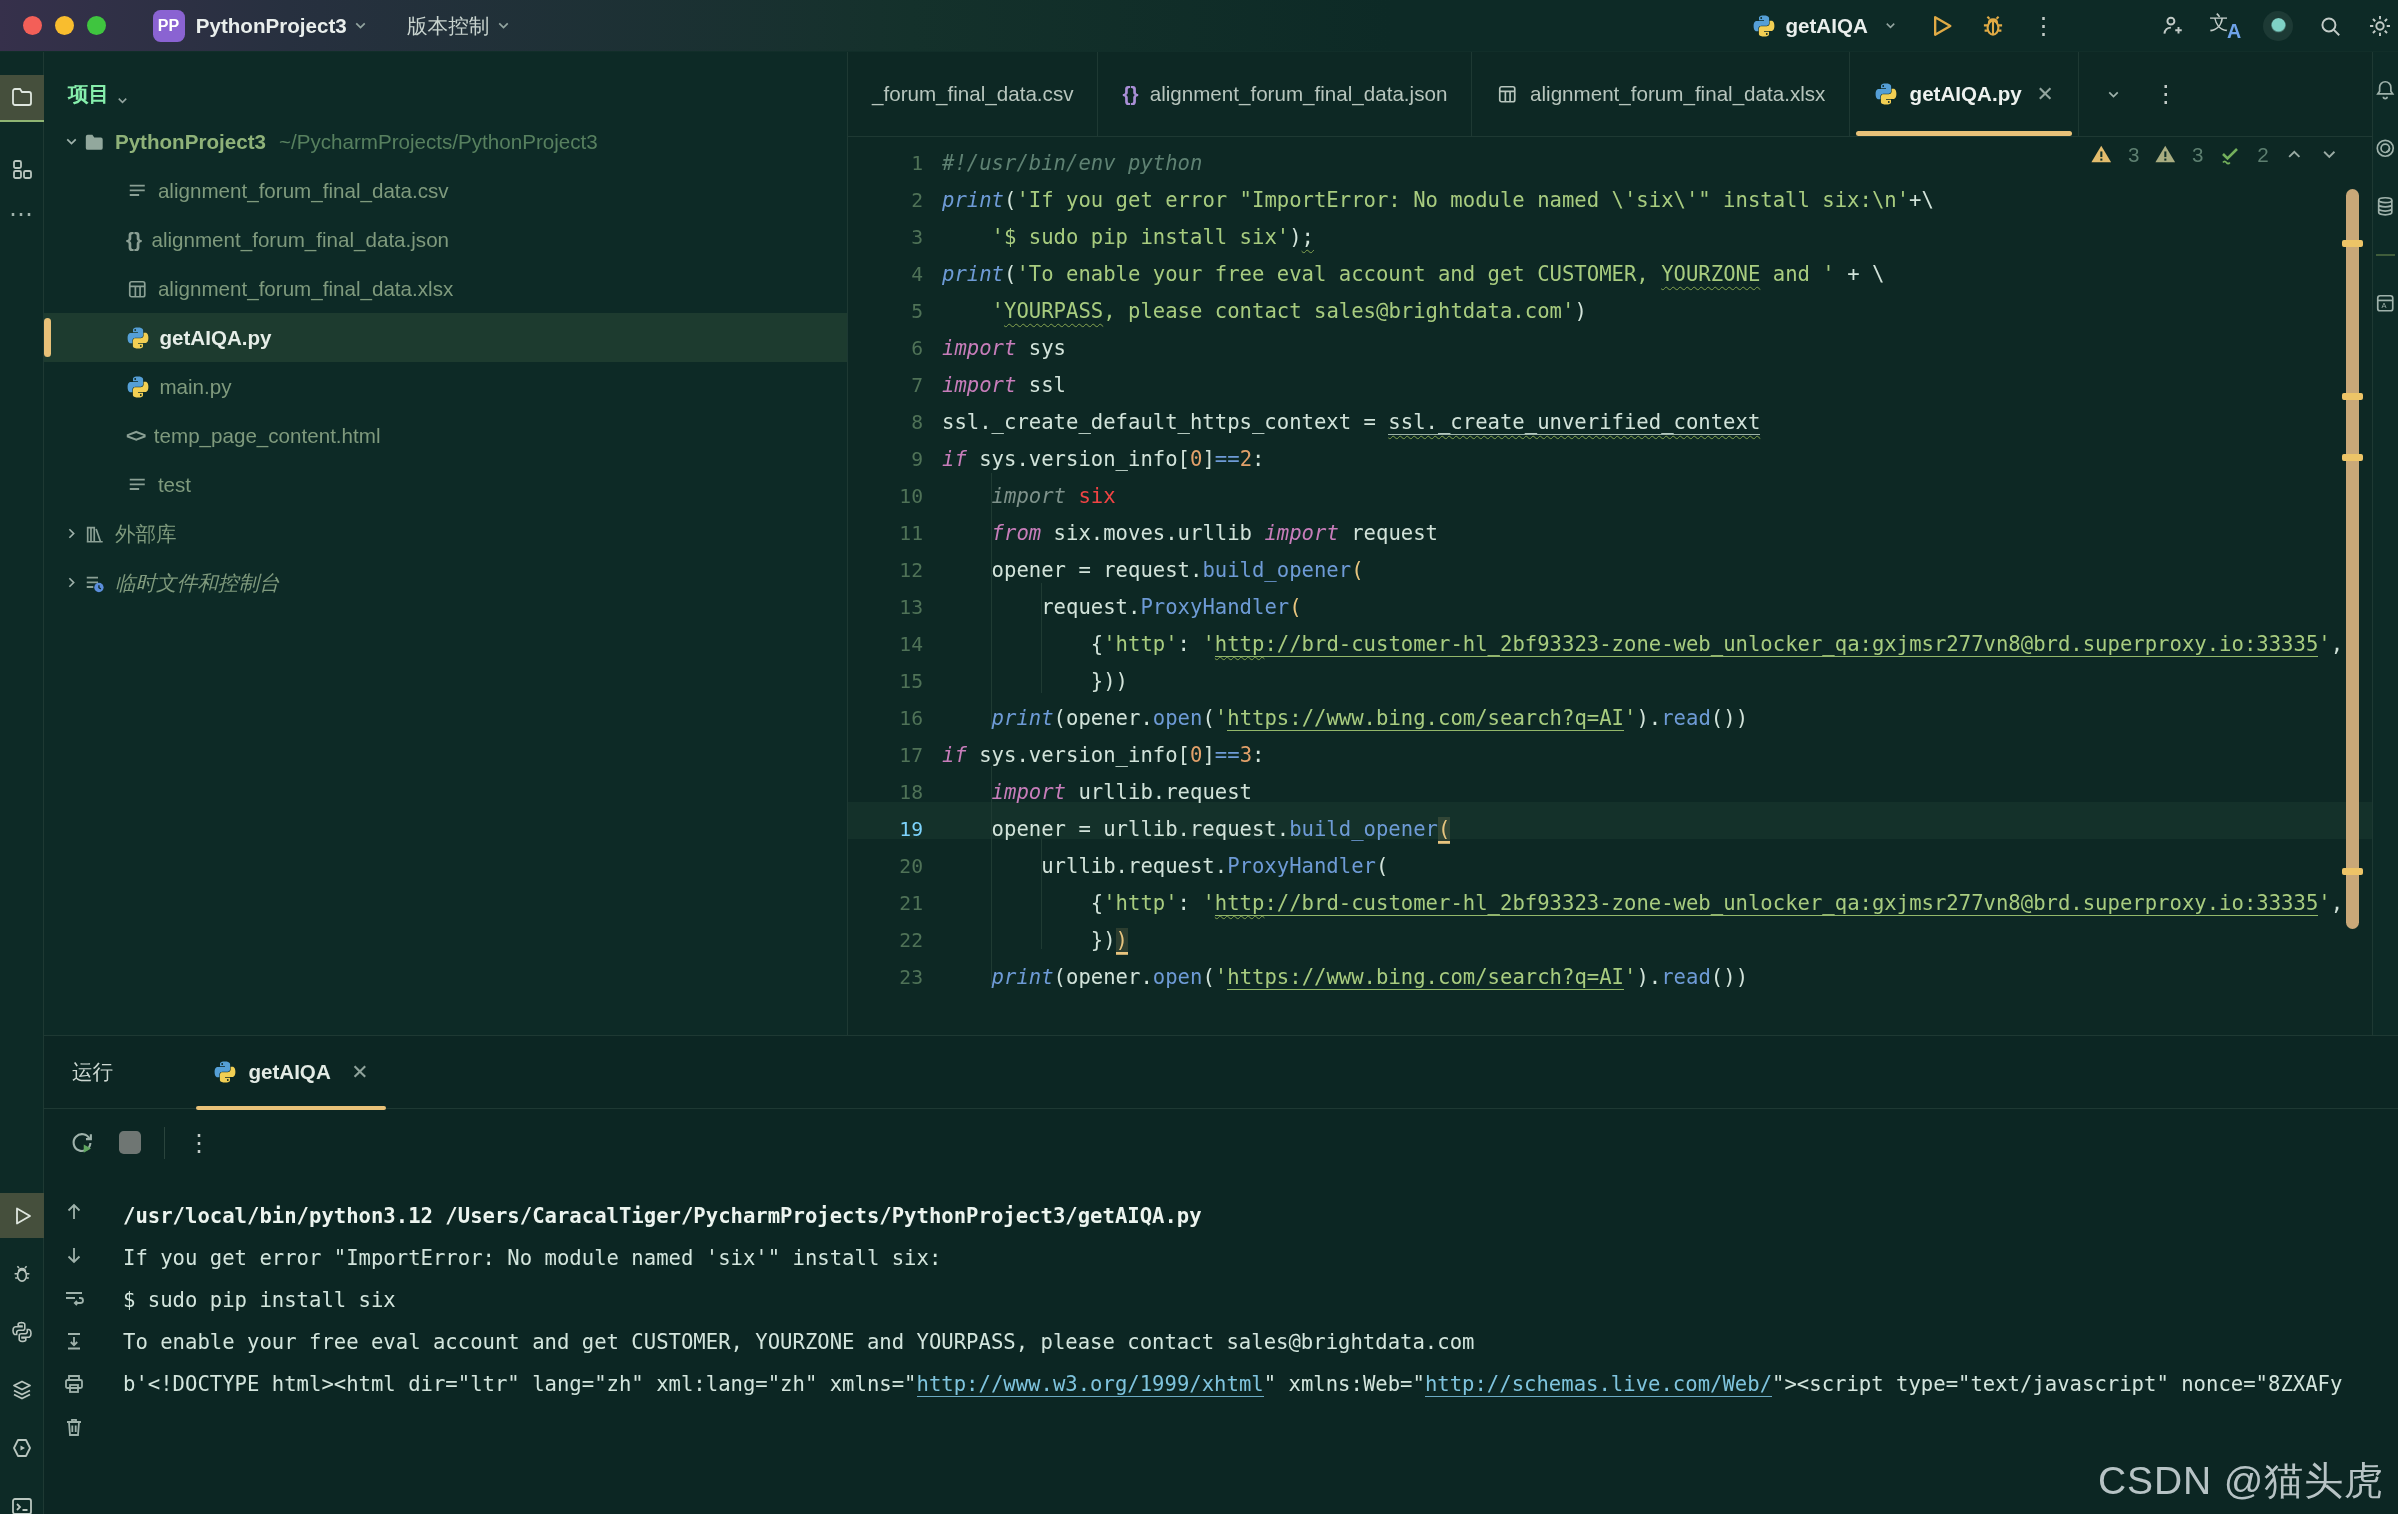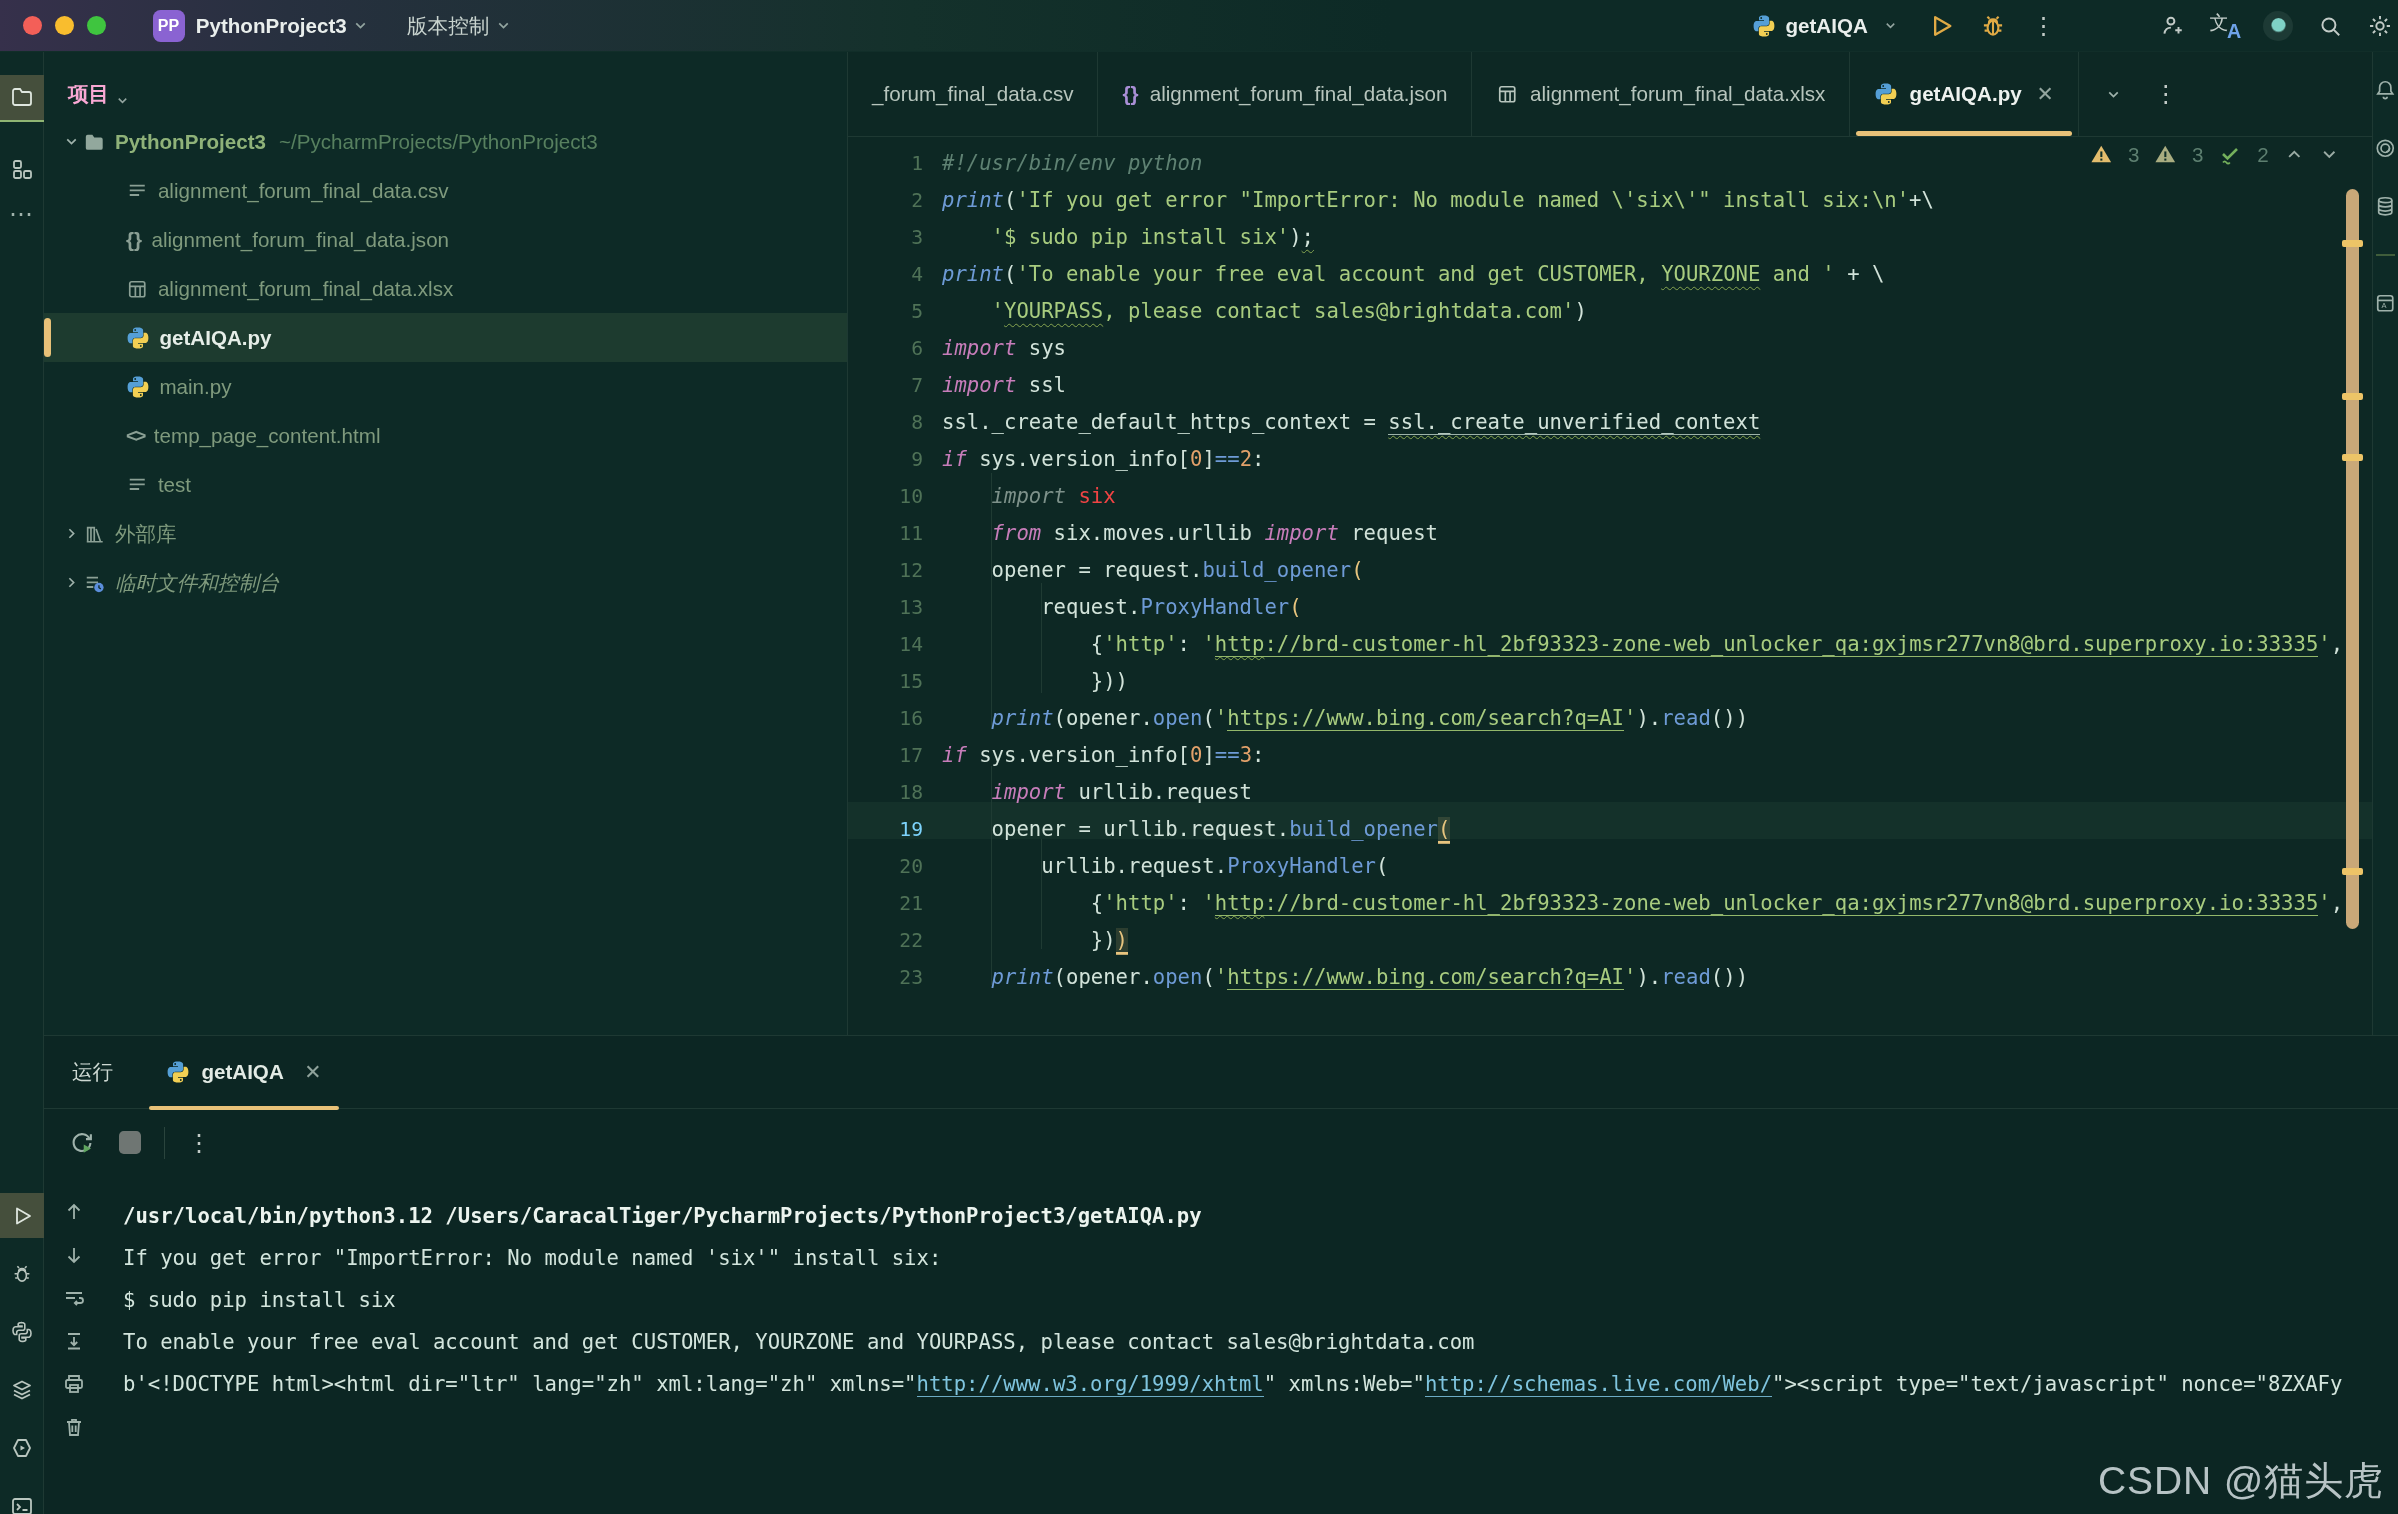--- a/index.html
+++ b/index.html
@@ -34,21 +34,21 @@
   .ebox{width:44px;height:45px;display:flex;align-items:center;justify-content:center;color:#b9c6bf}
   .ebox.active{background:#454f3c;color:#dfe7df}
   .ebar-underline{width:44px;height:2.8px;background:#8fb573}
   #edge-top{position:absolute;top:22.5px;left:0;display:flex;flex-direction:column;align-items:center}
   #edge-top .gap{height:24px}
   #edge-bottom{position:absolute;top:1141px;left:0;display:flex;flex-direction:column;gap:13px}
   .dots-h{color:#9fb2ab;font-size:24px;letter-spacing:1.9px}
   
   #project{position:absolute;left:44px;top:52px;width:804px;height:983px;background:var(--bg);
     border-right:0.9px solid var(--border);overflow:hidden}
-  .p-head{display:flex;align-items:flex-end;padding:28px 0 9.4px 24px;font-size:20.6px;font-weight:700;color:#f9a8d4}
+  .p-head{display:flex;align-items:flex-end;padding:28px 0 9.4px 24px;font-size:20.6px;font-weight:700;color:#86efac}
   .trow{position:relative;display:flex;align-items:center;height:49px;font-size:20.6px;color:var(--tree);white-space:nowrap}
   .trow .tic{margin-right:9.4px;color:#8ba095}
   .trow .tchev{width:24px;color:#9fb2ab}
   .trow.selected{background:#1d3b2f;color:#e6eee8}
   .selbar{position:absolute;left:0;top:4.7px;width:6.6px;height:39px;border-radius:3.7px;background:var(--gold)}
   .t-root-name{font-weight:700;color:#8fb279;margin-right:13px}
   .t-path{color:#57805f}
   .braces{color:#a98fd6;font-weight:700;font-size:20.6px}
   .tags{color:#7f997b;font-weight:700;font-size:19px;letter-spacing:-1.9px}
   
@@ -88,21 +88,21 @@
     font-size:20.6px;color:#5d7f70;font-family:"Liberation Sans",sans-serif}
   #scrollthumb{position:absolute;right:13px;top:52px;width:13px;height:740px;border-radius:7.5px;background:#c9a878}
   .smark{position:absolute;right:9.4px;width:20.6px;height:6.6px;border-radius:1.9px;background:#edc467}
   
   #rightbar{position:absolute;left:2372px;top:52px;width:26px;height:983px;background:var(--bg);
     border-left:0.9px solid var(--border);display:flex;flex-direction:column;align-items:center;padding-top:26px;gap:36px;color:#9fb2ab}
   .rdiv{width:19px;height:2.8px;background:#3f5d3b}
   
   #bottom{position:absolute;left:44px;top:1035px;width:2354px;height:480px;background:var(--bg2);border-top:0.9px solid var(--border)}
   .b-tabs{display:flex;align-items:center;height:73px;padding-left:28px;border-bottom:0.9px solid var(--border)}
-  .b-title{font-size:20.6px;color:#cdd8d2;margin-right:36px}
+  .b-title{font-size:20.6px;color:#cdd8d2;margin-right:83px}
   .rtab{position:relative;display:flex;align-items:center;gap:11.2px;height:73px;padding:0 17px;font-size:20.6px;color:#e3ebe5;font-weight:700}
   .rtab .close{color:#8fa29b;font-weight:400;margin-left:9.4px}
   .rtab .tab-underline{position:absolute;left:0;right:0;bottom:-1.9px;height:4.7px;border-radius:2.8px;background:var(--gold)}
   .b-toolbar{display:flex;align-items:center;height:67px;padding-left:24px;gap:22.5px;color:#9fb2ab}
   .vsep{width:0.9px;height:32px;background:#2a443d}
   .stop{width:22.5px;height:22.5px;border-radius:4.7px;background:#6f7673}
   .b-console{position:relative;display:flex;height:337px}
   .c-gutter{width:60px;flex:none;display:flex;flex-direction:column;align-items:center;padding-top:24px;gap:19px;color:#9fb2ab}
   #console{flex:1;padding:19px 0 0 19px;font-family:"DejaVu Sans Mono","Liberation Mono",monospace;
     font-size:20.6px;line-height:42px;color:#d3e5dd;overflow:hidden}

